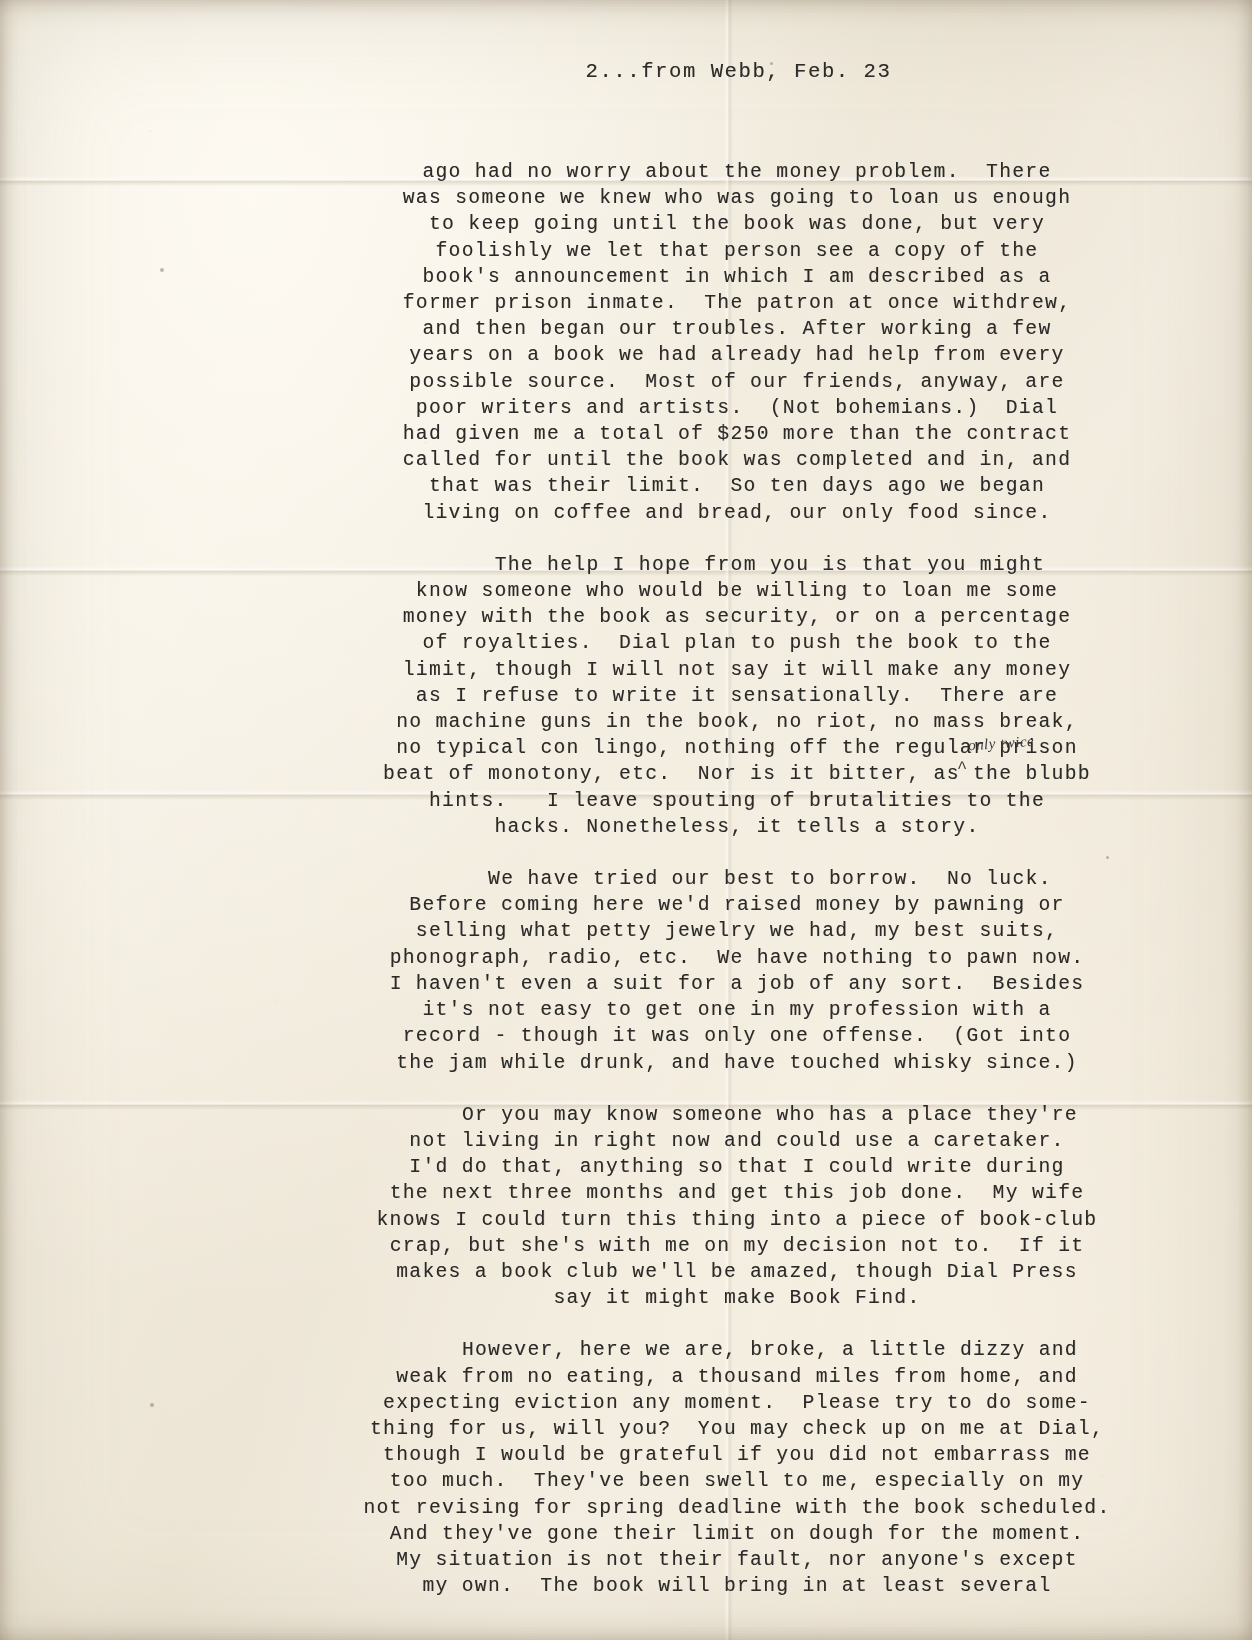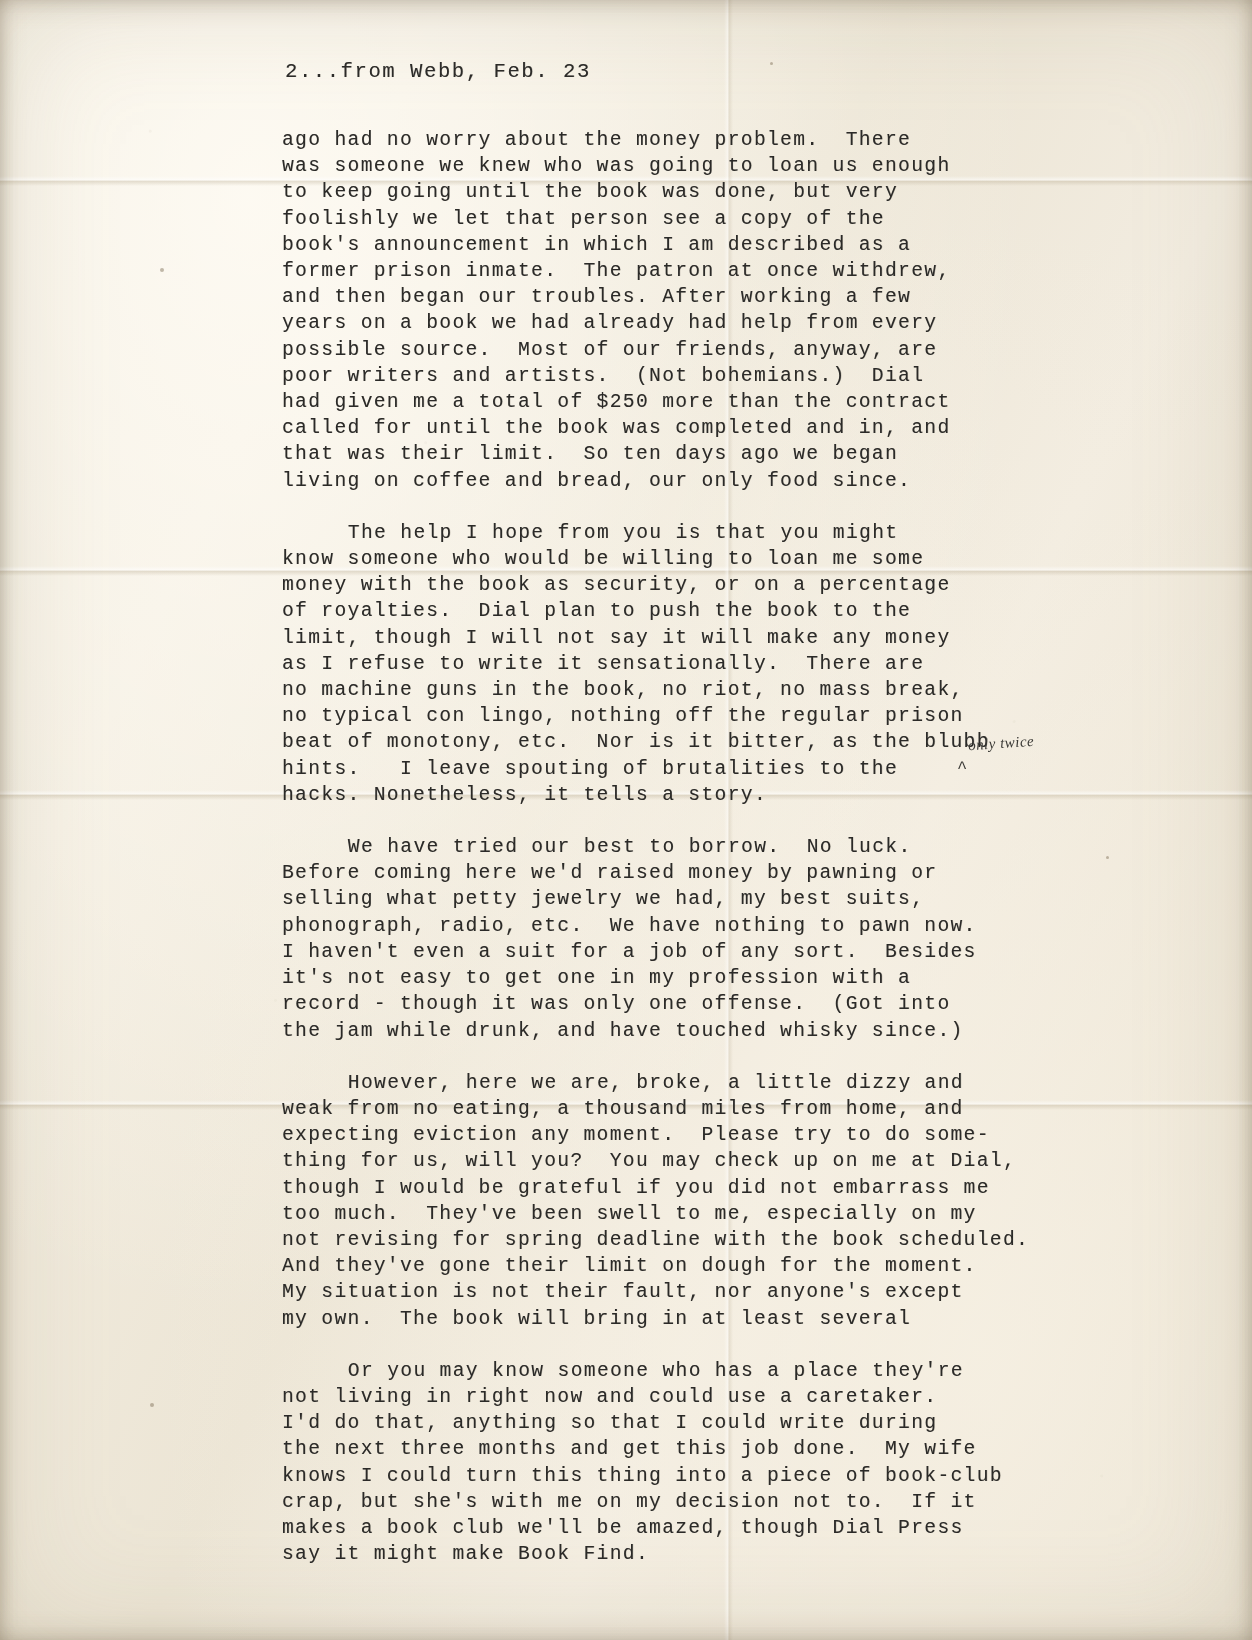--- a/index.html
+++ b/index.html
@@ -15,20 +15,21 @@
   }
   .page {
     position: relative;
     width: 1252px;
     height: 1640px;
     background:
       radial-gradient(ellipse at 20% 12%, rgba(255,252,245,0.85) 0%, rgba(255,252,245,0) 55%),
       radial-gradient(ellipse at 78% 82%, rgba(247,241,228,0.8) 0%, rgba(247,241,228,0) 60%),
       linear-gradient(115deg, #efe9db 0%, #f3ede0 22%, #ece5d5 45%, #f2ece0 65%, #e9e1d0 88%, #e4dccb 100%);
     box-shadow: inset 0 0 120px rgba(160,145,115,0.22);
+    text-align: center;
   }
   
   .grain {
     position: absolute;
     inset: 0;
     pointer-events: none;
     background-image:
       radial-gradient(circle at 12% 8%, rgba(150,135,105,0.07) 0 1px, transparent 2px),
       radial-gradient(circle at 34% 27%, rgba(150,135,105,0.06) 0 1px, transparent 2px),
       radial-gradient(circle at 62% 14%, rgba(150,135,105,0.05) 0 1px, transparent 2px),
@@ -68,21 +69,21 @@
   }
   .header-line {
     margin: 8px 0 0 225px;
     font-size: 20.5px;
     letter-spacing: 1.6px;
     color: #2c2b29;
     text-shadow: 0.4px 0.3px 0 rgba(60,55,48,0.35);
   }
   .body-block {
     margin-left: 222px;
-    margin-top: 44px;
+    margin-top: 76px;
   }
   p.para {
     margin: 0 0 26px 0;
     font-size: 19.6px;
     line-height: 26.2px;
     letter-spacing: 1.35px;
     color: #2b2a28;
     white-space: pre-wrap;
     text-shadow: 0.4px 0.3px 0 rgba(60,55,48,0.30);
   }
@@ -166,38 +167,38 @@
 hints.   I leave spouting of brutalities to the
 hacks. Nonetheless, it tells a story.</p>
       <p class="para indent">We have tried our best to borrow.  No luck.
 Before coming here we'd raised money by pawning or
 selling what petty jewelry we had, my best suits,
 phonograph, radio, etc.  We have nothing to pawn now.
 I haven't even a suit for a job of any sort.  Besides
 it's not easy to get one in my profession with a
 record - though it was only one offense.  (Got into
 the jam while drunk, and have touched whisky since.)</p>
+      <p class="para indent">Or you may know someone who has a place they're
+not living in right now and could use a caretaker.
+I'd do that, anything so that I could write during
+the next three months and get this job done.  My wife
+knows I could turn this thing into a piece of book-club
+crap, but she's with me on my decision not to.  If it
+makes a book club we'll be amazed, though Dial Press
+say it might make Book Find.</p>
       <p class="para indent">However, here we are, broke, a little dizzy and
 weak from no eating, a thousand miles from home, and
 expecting eviction any moment.  Please try to do some-
 thing for us, will you?  You may check up on me at Dial,
 though I would be grateful if you did not embarrass me
 too much.  They've been swell to me, especially on my
 not revising for spring deadline with the book scheduled.
 And they've gone their limit on dough for the moment.
 My situation is not their fault, nor anyone's except
 my own.  The book will bring in at least several</p>
-      <p class="para indent">Or you may know someone who has a place they're
-not living in right now and could use a caretaker.
-I'd do that, anything so that I could write during
-the next three months and get this job done.  My wife
-knows I could turn this thing into a piece of book-club
-crap, but she's with me on my decision not to.  If it
-makes a book club we'll be amazed, though Dial Press
-say it might make Book Find.</p>
     </div>
 
     <div class="annotation ann-1">only twice</div>
     <div class="ann-caret">^</div>
   </div>
 
   <div class="edge-shadow"></div>
 </div>
 
 </body></html>

